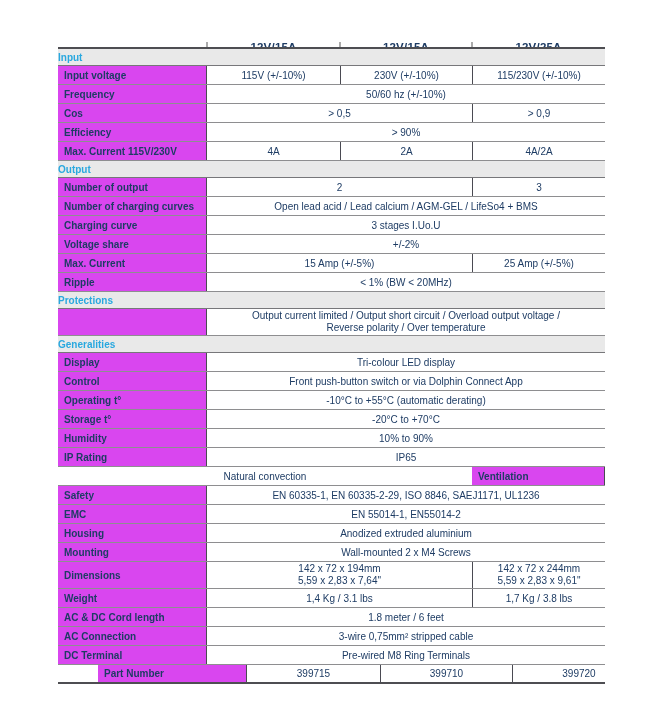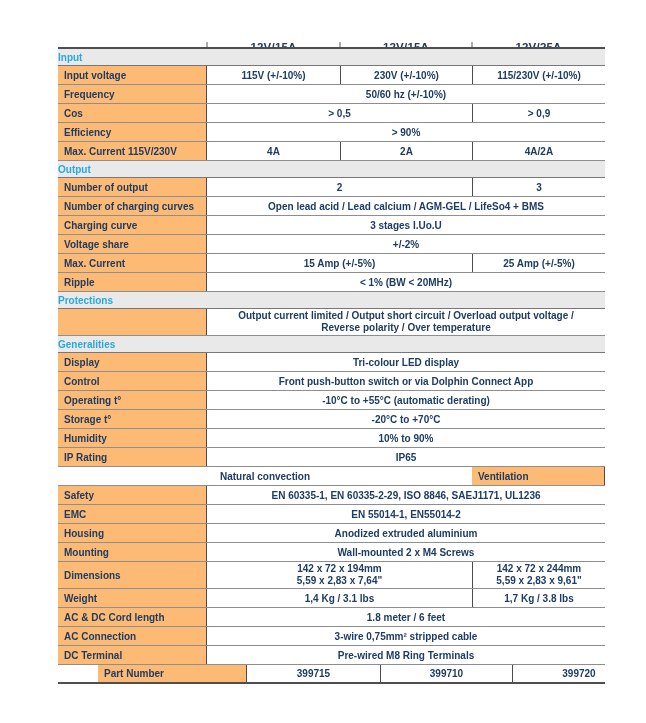--- a/index.html
+++ b/index.html
@@ -32,24 +32,24 @@
   }
   .trow.section { height:17px; background:#E9E9E9; border-bottom:1px solid #77777a; }
   .trow.tall { height:27px; }
   .trow:last-child { border-bottom:2px solid #4e4e52;padding-left:40px; }
 
   .cell {
     display:flex; align-items:center; box-sizing:border-box;
     font-size:10px; color:#1E3C64; overflow:hidden; white-space:nowrap;
   }
   .cell.label {
-    background:#fdba74; font-weight:bold; padding-left:6px;
+    background:#d946ef; font-weight:bold; padding-left:6px;
     border-right:1.5px solid #4a4a52;
   }
-  .cell.value { justify-content:center; text-align:right; font-weight:700; }
+  .cell.value { justify-content:center; text-align:right; font-weight:400; }
   .cell.value.divided { border-left:1.5px solid #4a4a52; }
   .cell.value.multiline { flex-direction:column; justify-content:center; line-height:12px; }
   .cell.section-label {
     grid-column:1 / -1; color:#29A8DF; font-weight:bold; 
   }
   .span1 { grid-column:span 1; }
   .span2 { grid-column:span 2; }
   .span3 { grid-column:span 3; }
 </style>
 </head>

